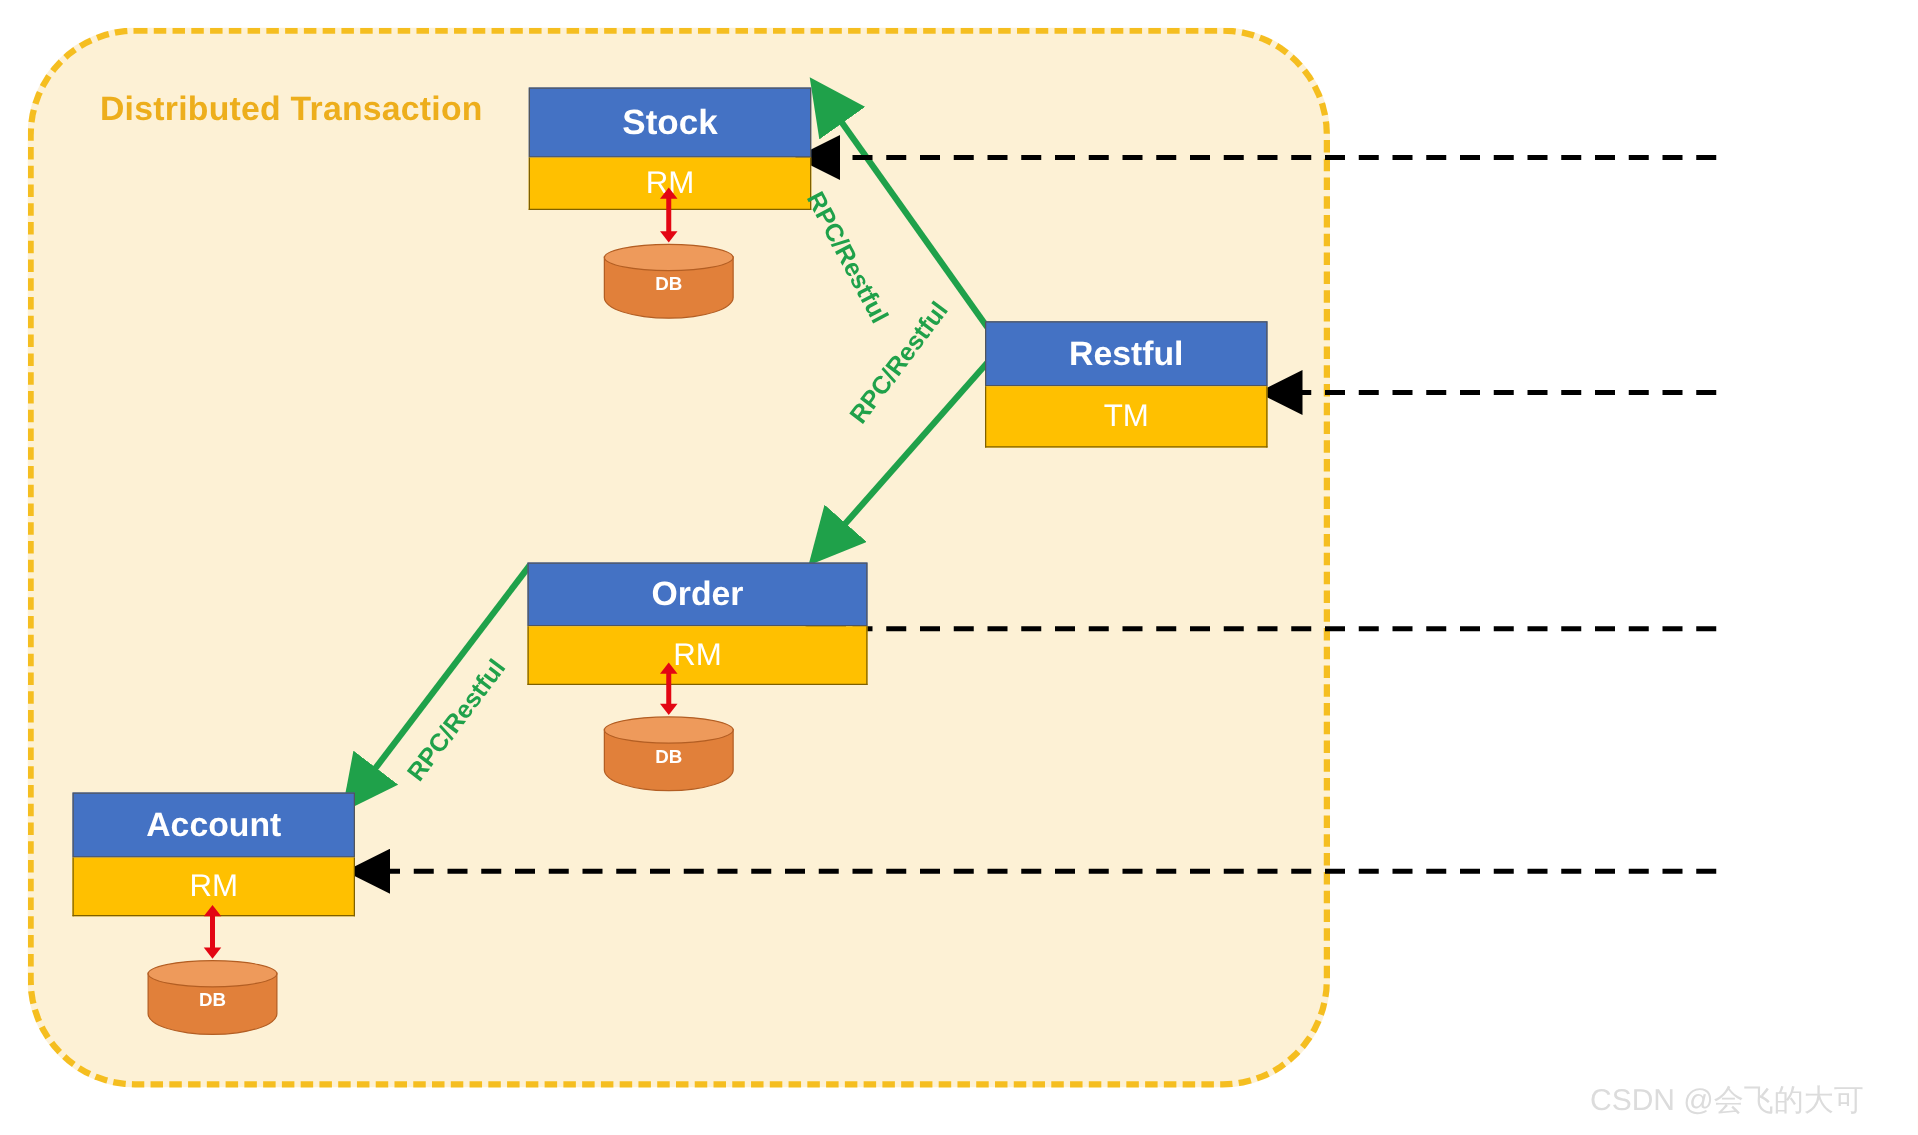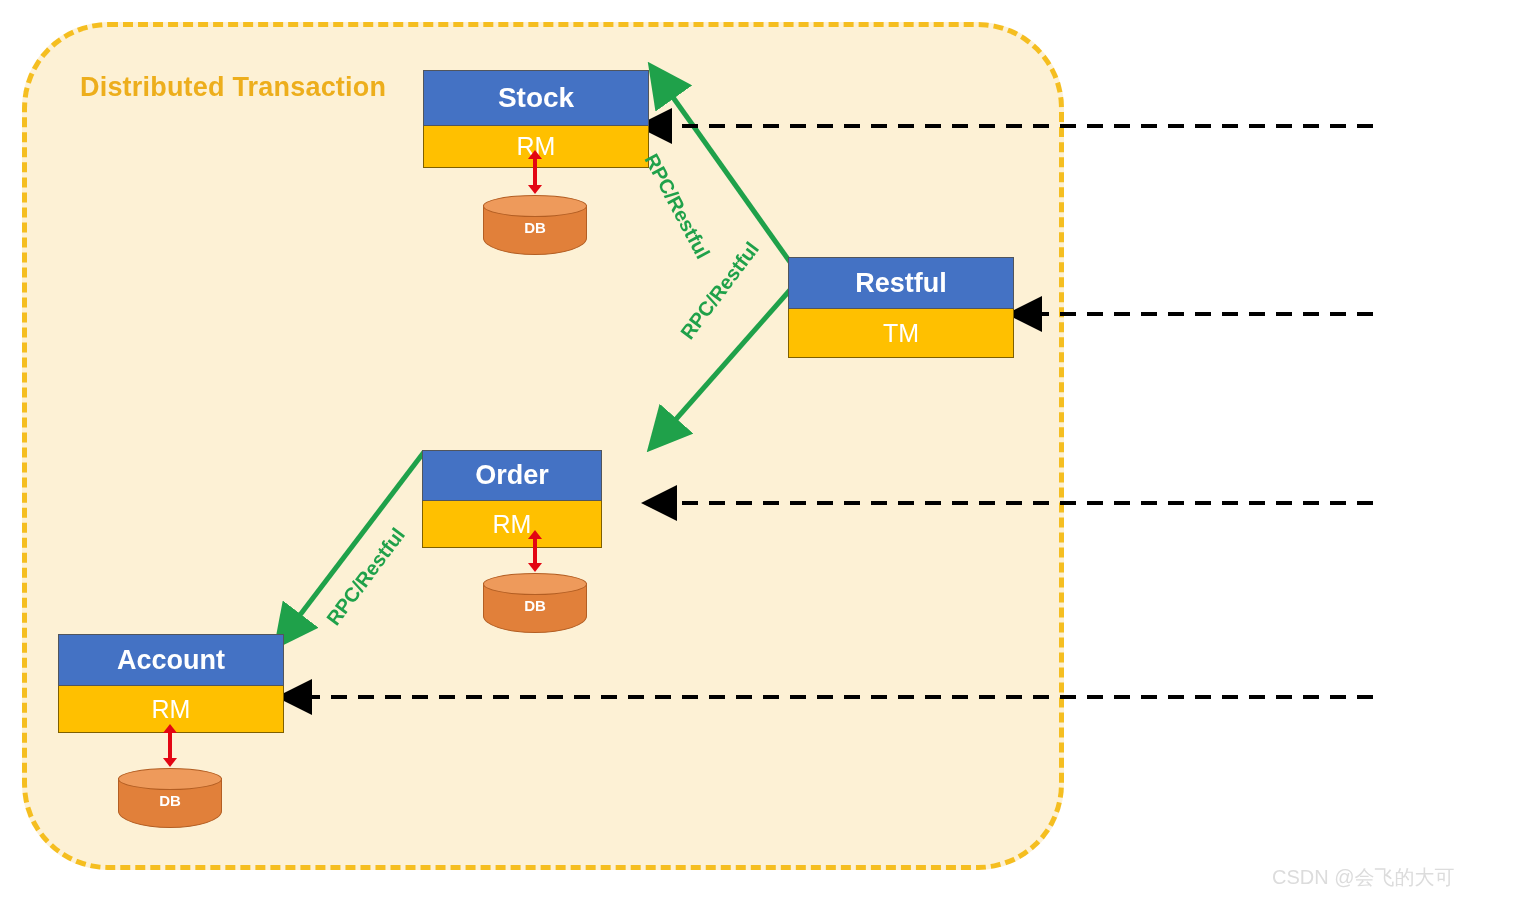--- a/index.html
+++ b/index.html
@@ -32,21 +32,21 @@
     box-sizing:border-box;width:100%;
     background:#FFC000;border:1.5px solid #7f6000;border-top:none;
     color:#ffffff;font-weight:normal;
     display:flex;align-items:center;justify-content:center;
   }
 
   #svc-stock{left:423px;top:50px;width:226px;}
   #svc-stock .head{height:56px;font-size:28px;}
   #svc-stock .body{height:42px;font-size:25px;}
 
-  #svc-order{left:422px;top:430px;width:180px;}
+  #svc-order{left:422px;top:430px;width:272px;}
   #svc-order .head{height:51px;font-size:27px;}
   #svc-order .body{height:47px;font-size:25px;}
 
   #svc-account{left:58px;top:614px;width:226px;}
   #svc-account .head{height:52px;font-size:27px;}
   #svc-account .body{height:47px;font-size:25px;}
 
   #svc-business{left:788px;top:237px;width:226px;}
   #svc-business .head{height:52px;font-size:27px;}
   #svc-business .body{height:49px;font-size:25px;}
@@ -108,21 +108,21 @@
     position:absolute;color:#1FA14A;font-size:20px;font-weight:bold;
     white-space:nowrap;transform-origin:left top;
   }
   #rpc-top{left:660px;top:150px;transform:rotate(62deg);}
   #rpc-mid{left:676px;top:330px;transform:rotate(-53deg);}
   #rpc-bot{left:322px;top:616px;transform:rotate(-53deg);}
 
   
   #watermark{
     position:absolute;left:1272px;top:864px;
-    color:#DCDCDC;font-size:20px;white-space:nowrap;
+    color:#DCDCDC;font-size:24px;white-space:nowrap;
   }
 </style>
 </head>
 <body>
 
 <div id="stage">
 
   <div class="dt-region"></div>
   <div class="dt-title">Distributed Transaction</div>
 

